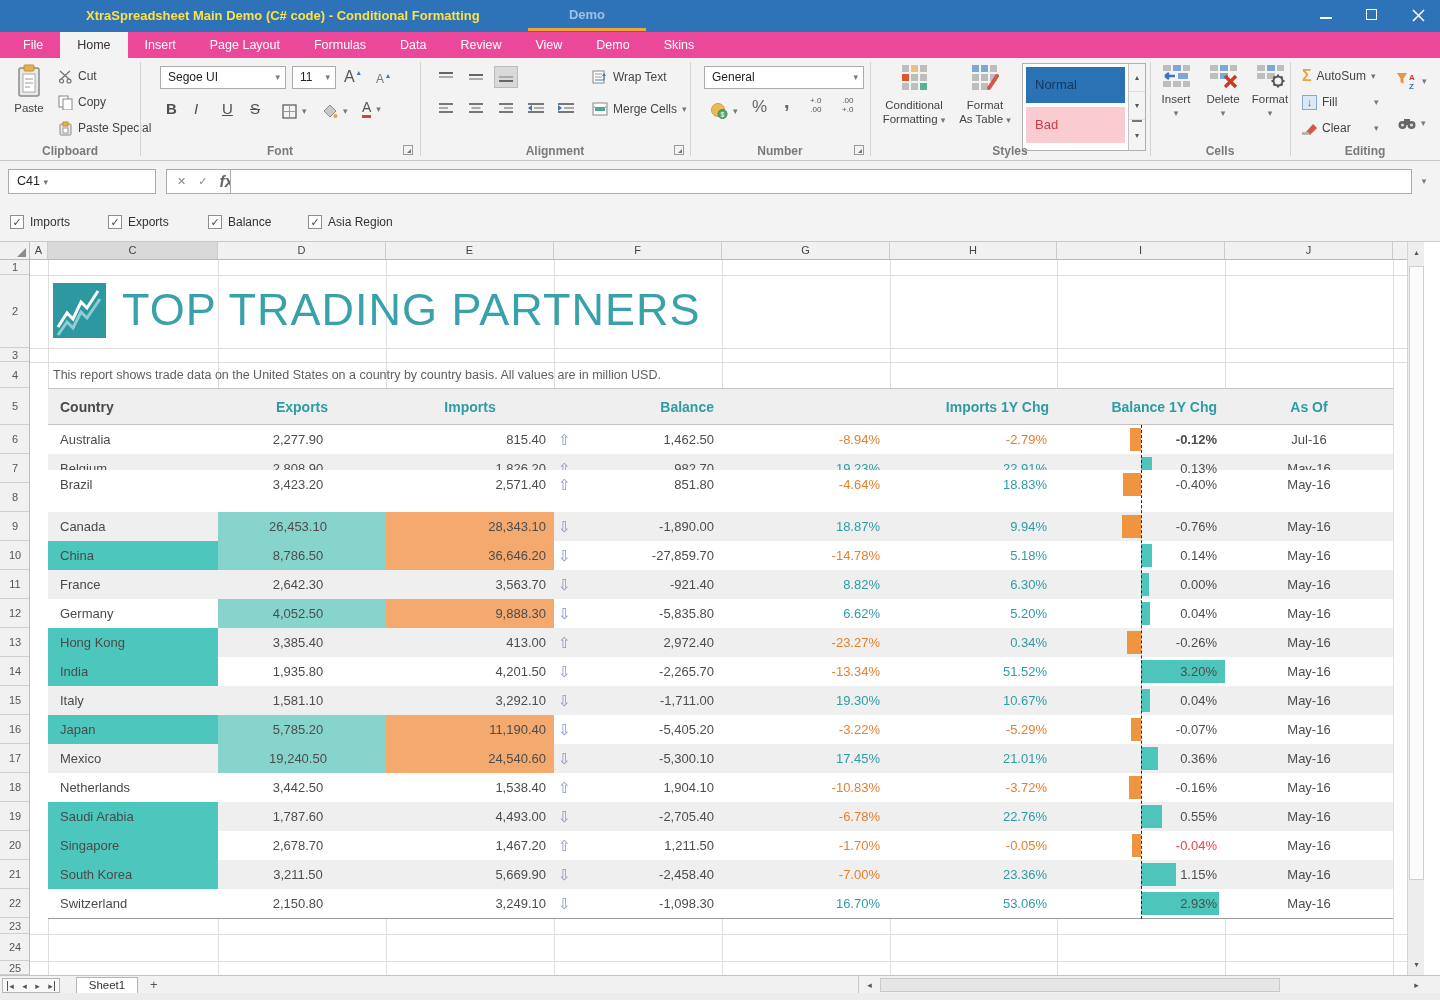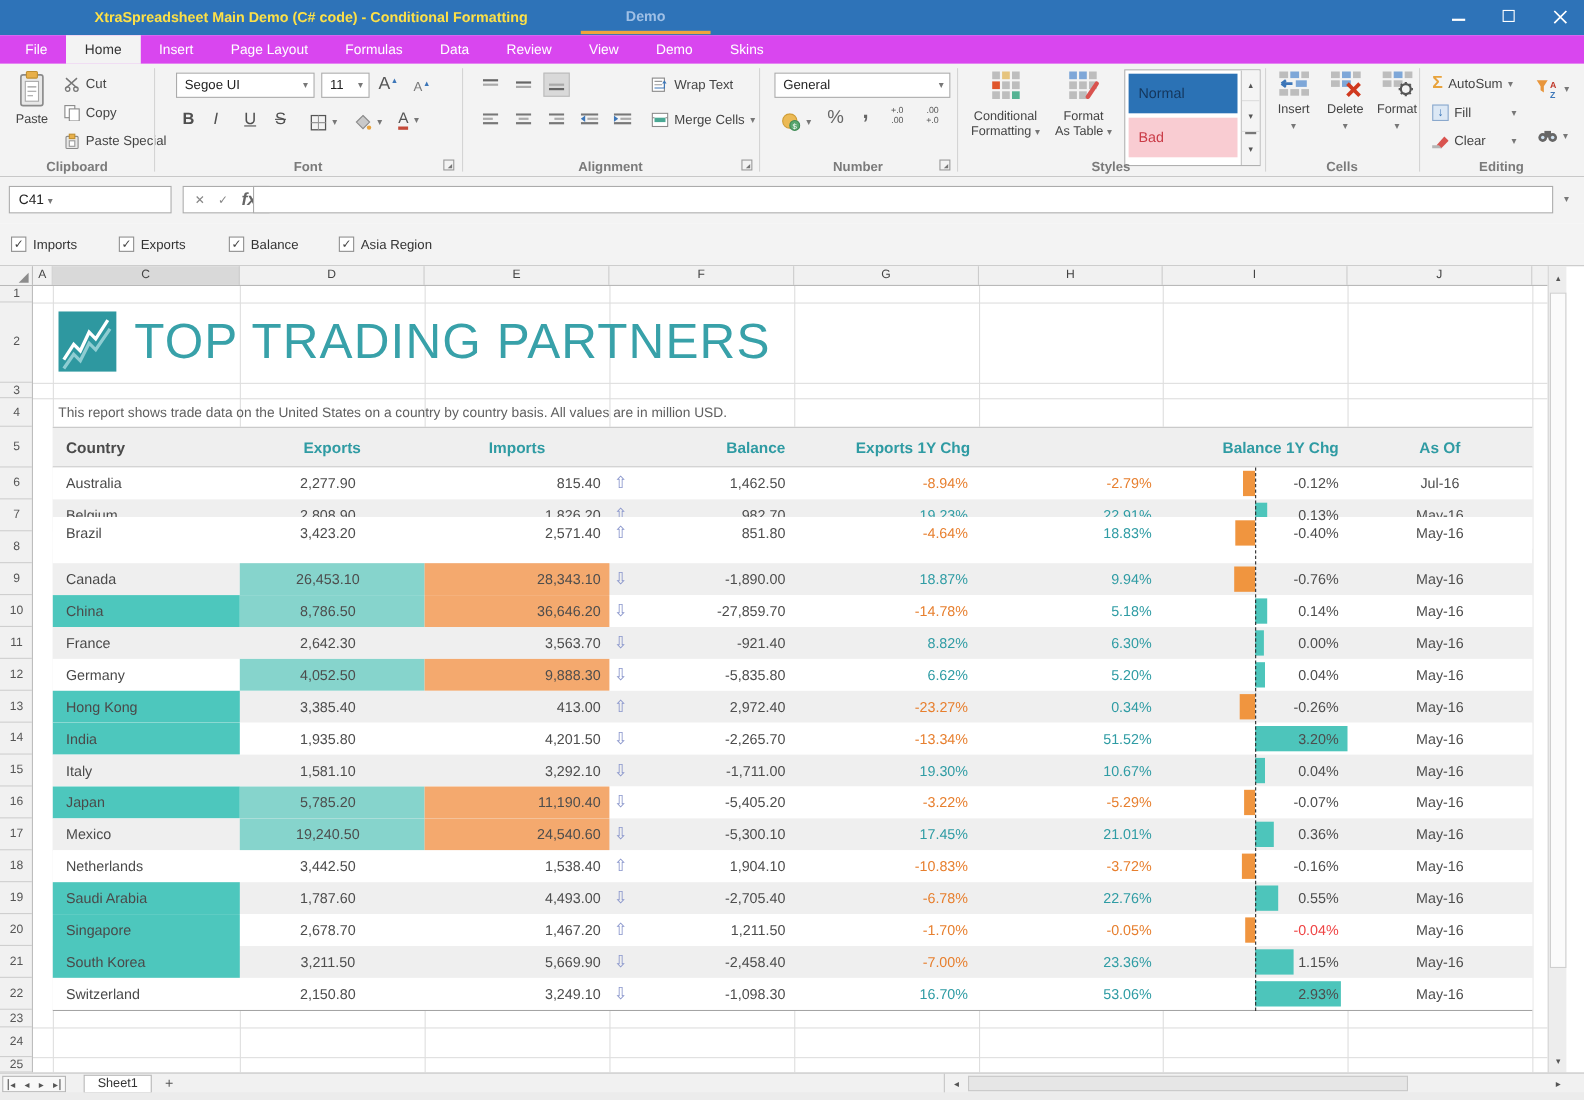--- a/index.html
+++ b/index.html
@@ -9,21 +9,21 @@
   
   .titlebar{position:absolute;left:0;top:0;width:1440px;height:32px;background:#2e73b8}
   .apptitle{position:absolute;left:86px;top:8px;font-size:13px;font-weight:bold;color:#fde047;white-space:nowrap}
   .demotab{position:absolute;left:528px;top:0;width:118px;height:32px;text-align:center;font-size:13px;font-weight:bold;color:#9fc0e6;line-height:30px}
   .demotab .ul{position:absolute;left:0;bottom:1px;width:100%;height:3px;background:#efa43c}
   .winbtn{position:absolute;top:0;width:34px;height:30px}
   .minbar{position:absolute;left:10px;top:17px;width:12px;height:2px;background:#fff}
   .maxbox{position:absolute;left:10px;top:9px;width:11px;height:11px;border:1.5px solid #fff}
 
   
-  .rtabs{position:absolute;left:0;top:32px;width:1440px;height:26px;background:#d946ef;display:flex;align-items:stretch;padding-left:6px}
+  .rtabs{position:absolute;left:0;top:32px;width:1440px;height:26px;background:#ec4899;display:flex;align-items:stretch;padding-left:6px}
   .rtab{color:#fff;font-size:12.5px;line-height:26px;padding:0 17px;white-space:nowrap}
   .rtab.active{background:#f3f3f3;color:#333}
 
   
   .rbody{position:absolute;left:0;top:58px;width:1440px;height:103px;background:#f3f3f3;border-bottom:1px solid #c8c8c8;font-size:12px;color:#444}
   .gsep{position:absolute;top:4px;height:94px;width:1px;background:#d4d4d4}
   .glabel{position:absolute;top:86px;font-size:12px;color:#7a7a7a;font-weight:bold;text-align:center}
   .launcher{position:absolute;top:87px;width:10px;height:10px;border:1px solid #9a9a9a}
   .launcher:after{content:"";position:absolute;right:1px;bottom:1px;border-left:4px solid transparent;border-bottom:4px solid #777}
   .rbtn{position:absolute;display:flex;align-items:center;gap:5px;height:22px;white-space:nowrap}
@@ -553,33 +553,33 @@
   </svg>
   <div class="bigtitle">TOP TRADING PARTNERS</div>
   <div class="subtitle">This report shows trade data on the United States on a country by country basis. All values are in million USD.</div>
 
   <div class="tablebox">
     <div class="thead">
       <div class="th c-country">Country</div>
       <div class="th c-exp" style="text-align:center;padding:0">Exports</div>
       <div class="th c-imp" style="text-align:center;padding:0">Imports</div>
       <div class="th c-bal">Balance</div>
-      <div class="th c-chg1" style="padding-right:8px">Exports 1Y Chg</div>
+      <div class="th c-chg2" style="padding-right:8px">Imports 1Y Chg</div>
       <div class="th c-balchg">Balance 1Y Chg</div>
       <div class="th c-asof">As Of</div>
     </div>
     <div id="trows">
         <div class="trow" style="top: 37px;">
           <div class="tc c-country">Australia</div>
           <div class="tc c-exp">2,277.90</div>
           <div class="tc c-imp">815.40</div>
           <div class="tc c-bal">1,462.50<div class="balarrow">⇧</div></div>
           <div class="tc c-chg1 neg">-8.94%</div>
           <div class="tc c-chg2 neg">-2.79%</div>
-          <div class="tc c-balchg"><div class="bar neg" style="width: 11px; left: 73px;"></div><span class="pctlbl" style="color: rgb(77, 77, 77);">-0.12%</span></div>
+          <div class="tc c-balchg"><div class="bar neg" style="width: 11px; left: 73px;"></div><span class="pctlbl" style="color: rgb(77, 77, 77); font-weight: bold;">-0.12%</span></div>
           <div class="tc c-asof">Jul-16</div>
         </div>
         <div class="trow stripe" style="top: 66px;">
           <div class="tc c-country">Belgium</div>
           <div class="tc c-exp">2,808.90</div>
           <div class="tc c-imp">1,826.20</div>
           <div class="tc c-bal">982.70<div class="balarrow">⇧</div></div>
           <div class="tc c-chg1 pos">19.23%</div>
           <div class="tc c-chg2 pos">22.91%</div>
           <div class="tc c-balchg"><div class="bar pos" style="width: 11px; left: 84px;"></div><span class="pctlbl" style="color: rgb(77, 77, 77);">0.13%</span></div>

